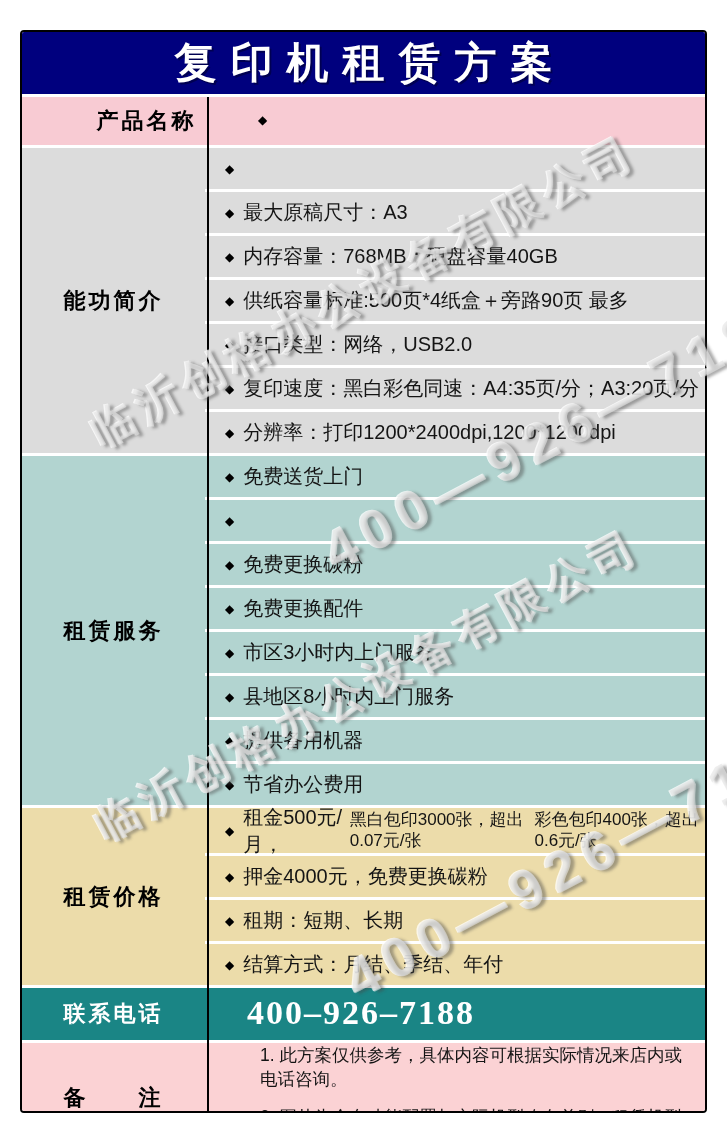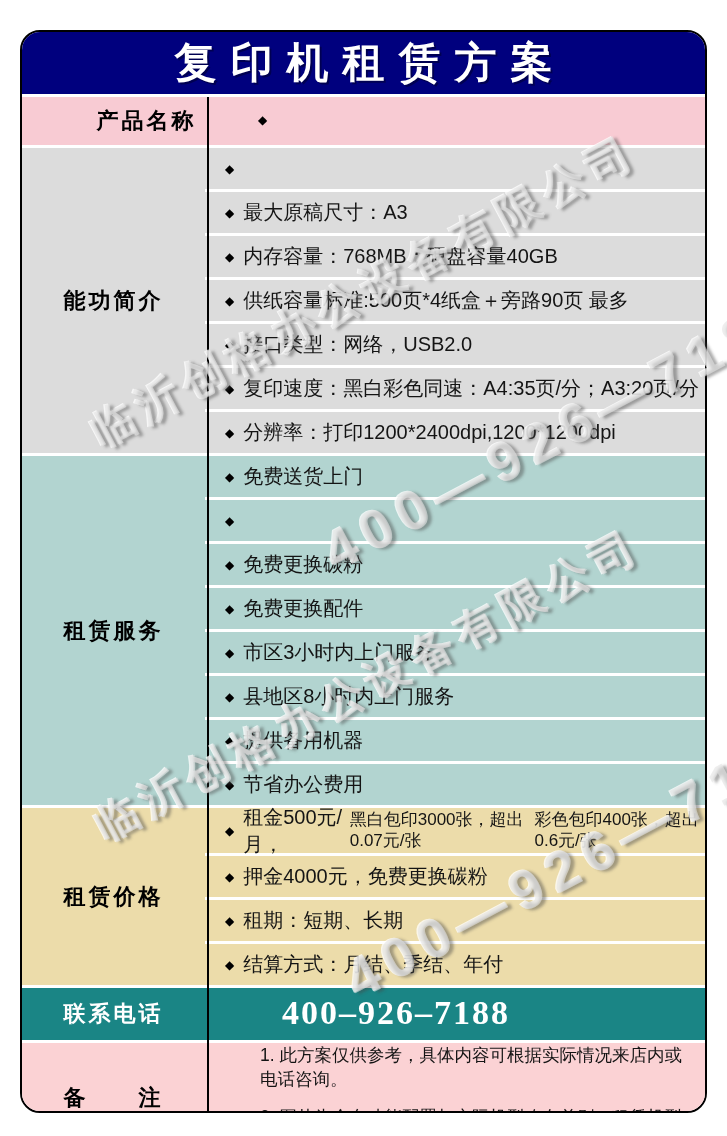--- a/index.html
+++ b/index.html
@@ -1,18 +1,18 @@
 <!DOCTYPE html>
 <html><head>
 <meta charset="utf-8">
 <style>
   html,body{margin:0;padding:0;background:#ffffff;width:727px;height:1136px;
     font-family:"Liberation Sans","DejaVu Sans",sans-serif;position:relative;overflow:hidden;}
   .sheet{position:absolute;left:20px;top:30px;width:683px;height:1079px;
-    border:2px solid #000;border-radius:20px;overflow:hidden;background:#fff;
+    border:2px solid #000;border-radius:4px;overflow:hidden;background:#fff;
     display:flex;flex-direction:column;}
   
   .hdr{height:62px;background:#00007e;color:#fff;display:flex;align-items:center;justify-content:center;
     border-bottom:3px solid #fff;flex:0 0 auto;}
   .hdr-title{font-size:42px;font-weight:bold;letter-spacing:14px;text-indent:14px;
     text-shadow:2px 2px 0 rgba(0,0,0,.35);}
   
   .sec{display:flex;flex-direction:row;border-bottom:3px solid #fff;flex:0 0 auto;position:relative;}
   .sec:last-child{border-bottom:none;}
   .label-cell{width:183px;flex:0 0 auto;display:flex;align-items:center;justify-content:center;
@@ -20,21 +20,21 @@
   .content-col{flex:1;display:flex;flex-direction:column;min-width:0;}
   .item{display:flex;align-items:center;height:41px;border-bottom:3px solid #fff;
     padding-left:20px;font-size:20px;color:#141414;flex:0 0 auto;}
   .item:last-child{border-bottom:none;}
   .bullet{font-size:12px;margin-right:9px;color:#000;flex:0 0 auto;}
   
   .sec-pink{background:#f8cbd3;padding-left:33px;}
   .sec-gray{background:#dcdcdc;}
   .sec-green{background:#b2d4d0;}
   .sec-tan{background:#ecdcaa;}
-  .sec-teal{background:#1a8585;gap:35px;}
+  .sec-teal{background:#1a8585;}
   .sec-pink2{background:#fbd2d4;flex:1 1 auto;}
   .sec-teal .label-cell{color:#fff;}
   
   .vline{position:absolute;left:185px;top:65px;bottom:0;width:2px;background:#000;z-index:3;}
   
   .price-first{height:45px;}
   .rent-details{display:flex;flex-direction:row;justify-content:center;line-height:1.18;
     font-size:17px;margin-left:2px;}
   
   .phone-row{height:49px;display:flex;align-items:center;padding-left:42px;}

